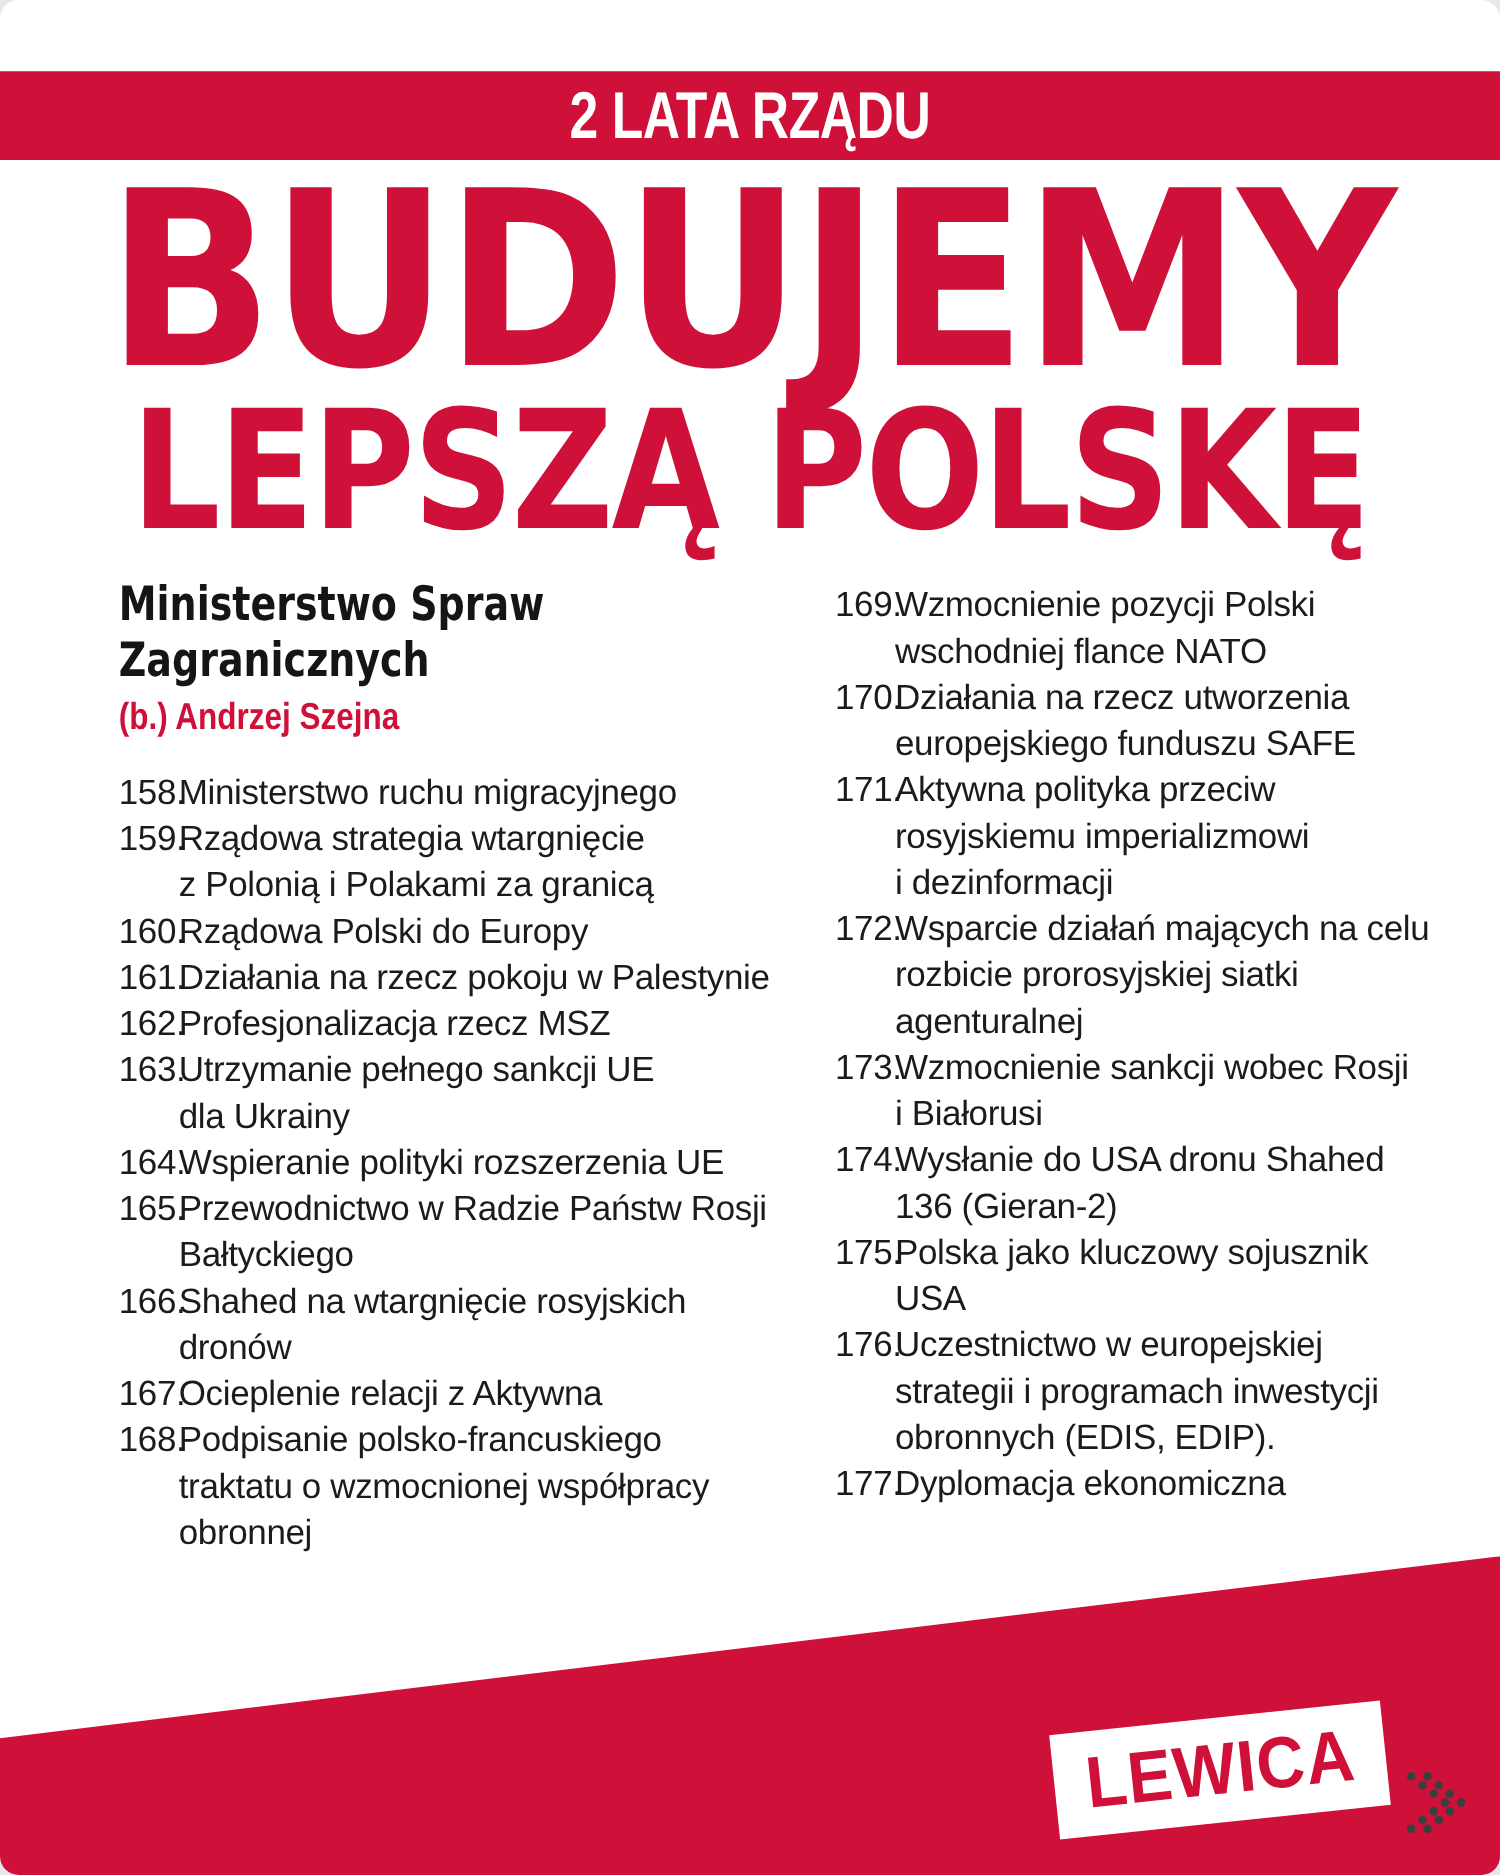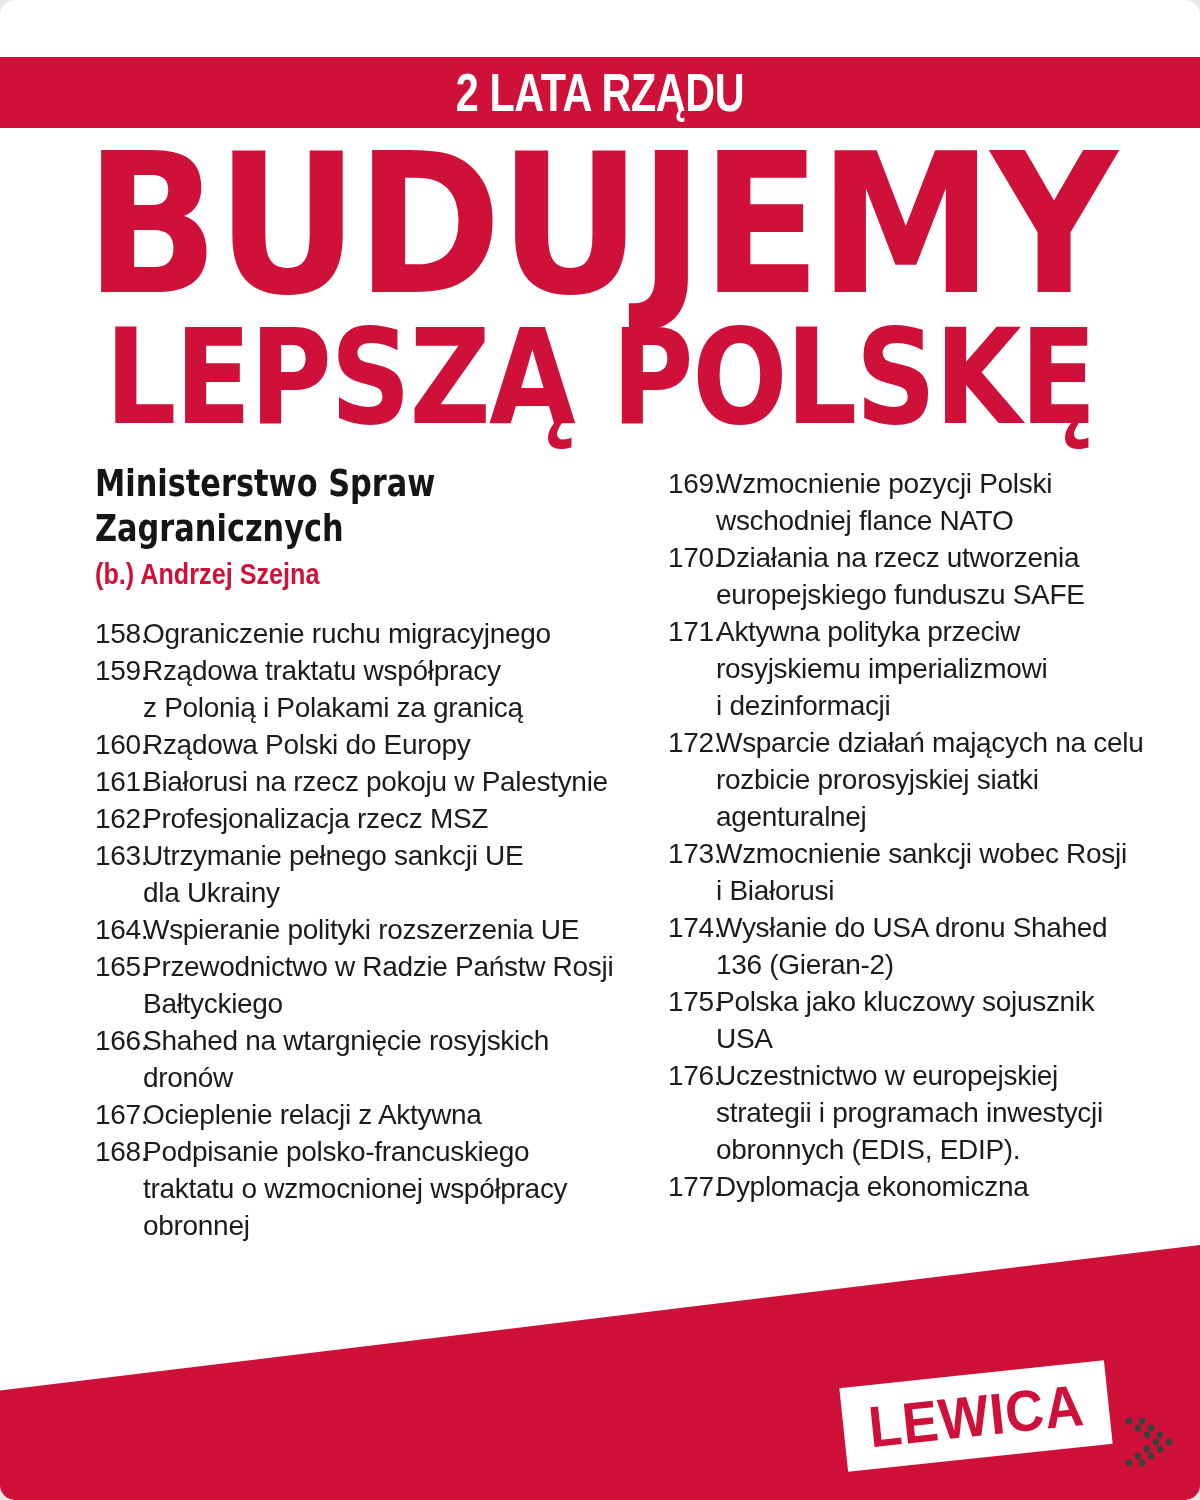--- a/index.html
+++ b/index.html
@@ -84,37 +84,37 @@
   <div class="title-line2">LEPSZĄ POLSKĘ</div>
 
   <div class="col-left">
     <h2 class="ministry-name">Ministerstwo Spraw
 Zagranicznych</h2>
     <p class="minister">(b.) Andrzej Szejna</p>
     <ul class="num-list">
 
         <li>
           <span class="item-num">158.</span>
-          <span class="item-text">Ograniczenie ruchu migracyjnego</span>
+          <span class="item-text">Ministerstwo ruchu migracyjnego</span>
         </li>
 
         <li>
           <span class="item-num">159.</span>
-          <span class="item-text">Rządowa traktatu współpracy
+          <span class="item-text">Rządowa strategia wtargnięcie
 z Polonią i Polakami za granicą</span>
         </li>
 
         <li>
           <span class="item-num">160.</span>
           <span class="item-text">Rządowa Polski do Europy</span>
         </li>
 
         <li>
           <span class="item-num">161.</span>
-          <span class="item-text">Białorusi na rzecz pokoju w Palestynie</span>
+          <span class="item-text">Działania na rzecz pokoju w Palestynie</span>
         </li>
 
         <li>
           <span class="item-num">162.</span>
           <span class="item-text">Profesjonalizacja rzecz MSZ</span>
         </li>
 
         <li>
           <span class="item-num">163.</span>
           <span class="item-text">Utrzymanie pełnego sankcji UE

